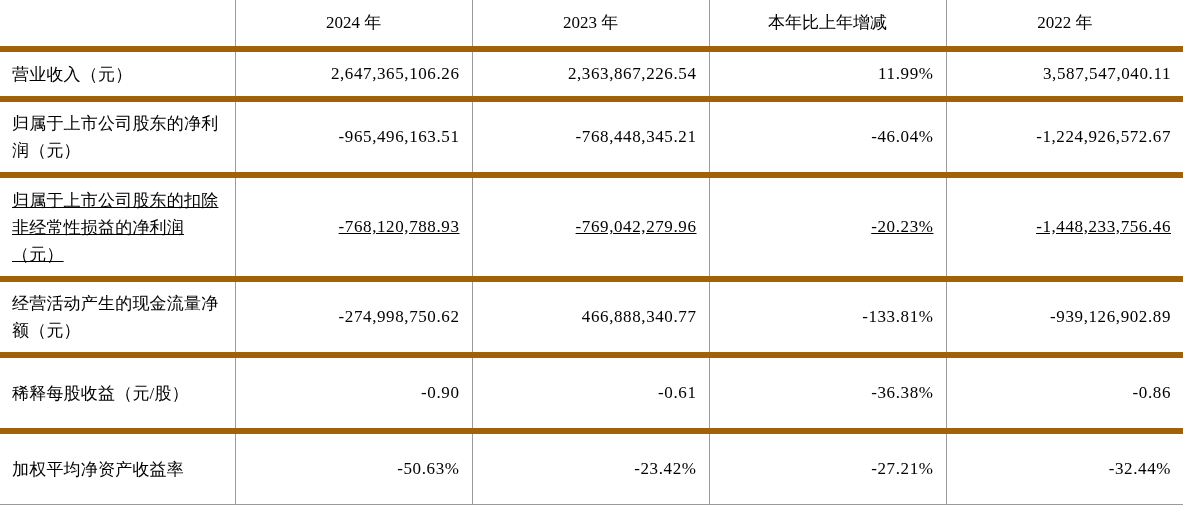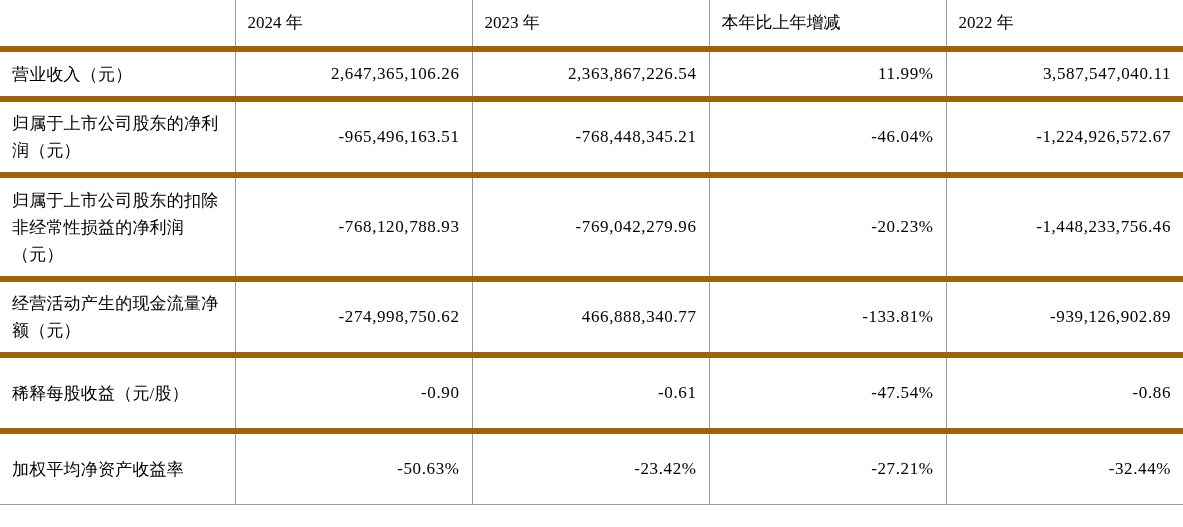--- a/index.html
+++ b/index.html
@@ -33,42 +33,42 @@
     padding: 6px 12px 6px 12px;
     vertical-align: middle;
     font-weight: normal;
   }
   
   table.fin td.sep, table.fin th.sep {
     border-left: 1px solid #9a9a9a;
   }
   table.fin tr.head th {
     border-top: none;
-    text-align: left;
+    text-align: center;
     height: 34px;
     line-height: 22px;
     margin-left: 11px;
   }
   table.fin tr.head th.corner {
     border-bottom: 1px solid #9a9a9a;
   }
   td.label {
     text-align: left;
     line-height: 27px;
     letter-spacing: 0.2px;
   }
   td.num {
     text-align: right;
     font-family: "Liberation Serif", "DejaVu Serif", serif;
     white-space: nowrap;
     letter-spacing: 0.6px;
   }
   tr.r1 td { height: 32px; }
   tr.r2 td { height: 58px; }
-  tr.r3 td { height: 86px; }
+  tr.r3 td { height: 86px; text-decoration: underline; }
   tr.r4 td { height: 58px; }
   tr.r5 td { height: 58px; }
   tr.r6 td { height: 58px; }
   tr.r7 td { height: 58px; }
 </style>
 </head>
 <body>
 
 <div id="sheet">
   <table class="fin">
@@ -114,21 +114,21 @@
         <td class="label">经营活动产生的现金流量净额（元）</td>
         <td class="num sep">-274,998,750.62</td>
         <td class="num sep">466,888,340.77</td>
         <td class="num sep">-133.81%</td>
         <td class="num sep">-939,126,902.89</td>
       </tr>
       <tr class="r6">
         <td class="label">稀释每股收益（元/股）</td>
         <td class="num sep">-0.90</td>
         <td class="num sep">-0.61</td>
-        <td class="num sep">-47.54%</td>
+        <td class="num sep">-36.38%</td>
         <td class="num sep">-0.86</td>
       </tr>
       <tr class="r7">
         <td class="label">加权平均净资产收益率</td>
         <td class="num sep">-50.63%</td>
         <td class="num sep">-23.42%</td>
         <td class="num sep">-27.21%</td>
         <td class="num sep">-32.44%</td>
       </tr>
 

